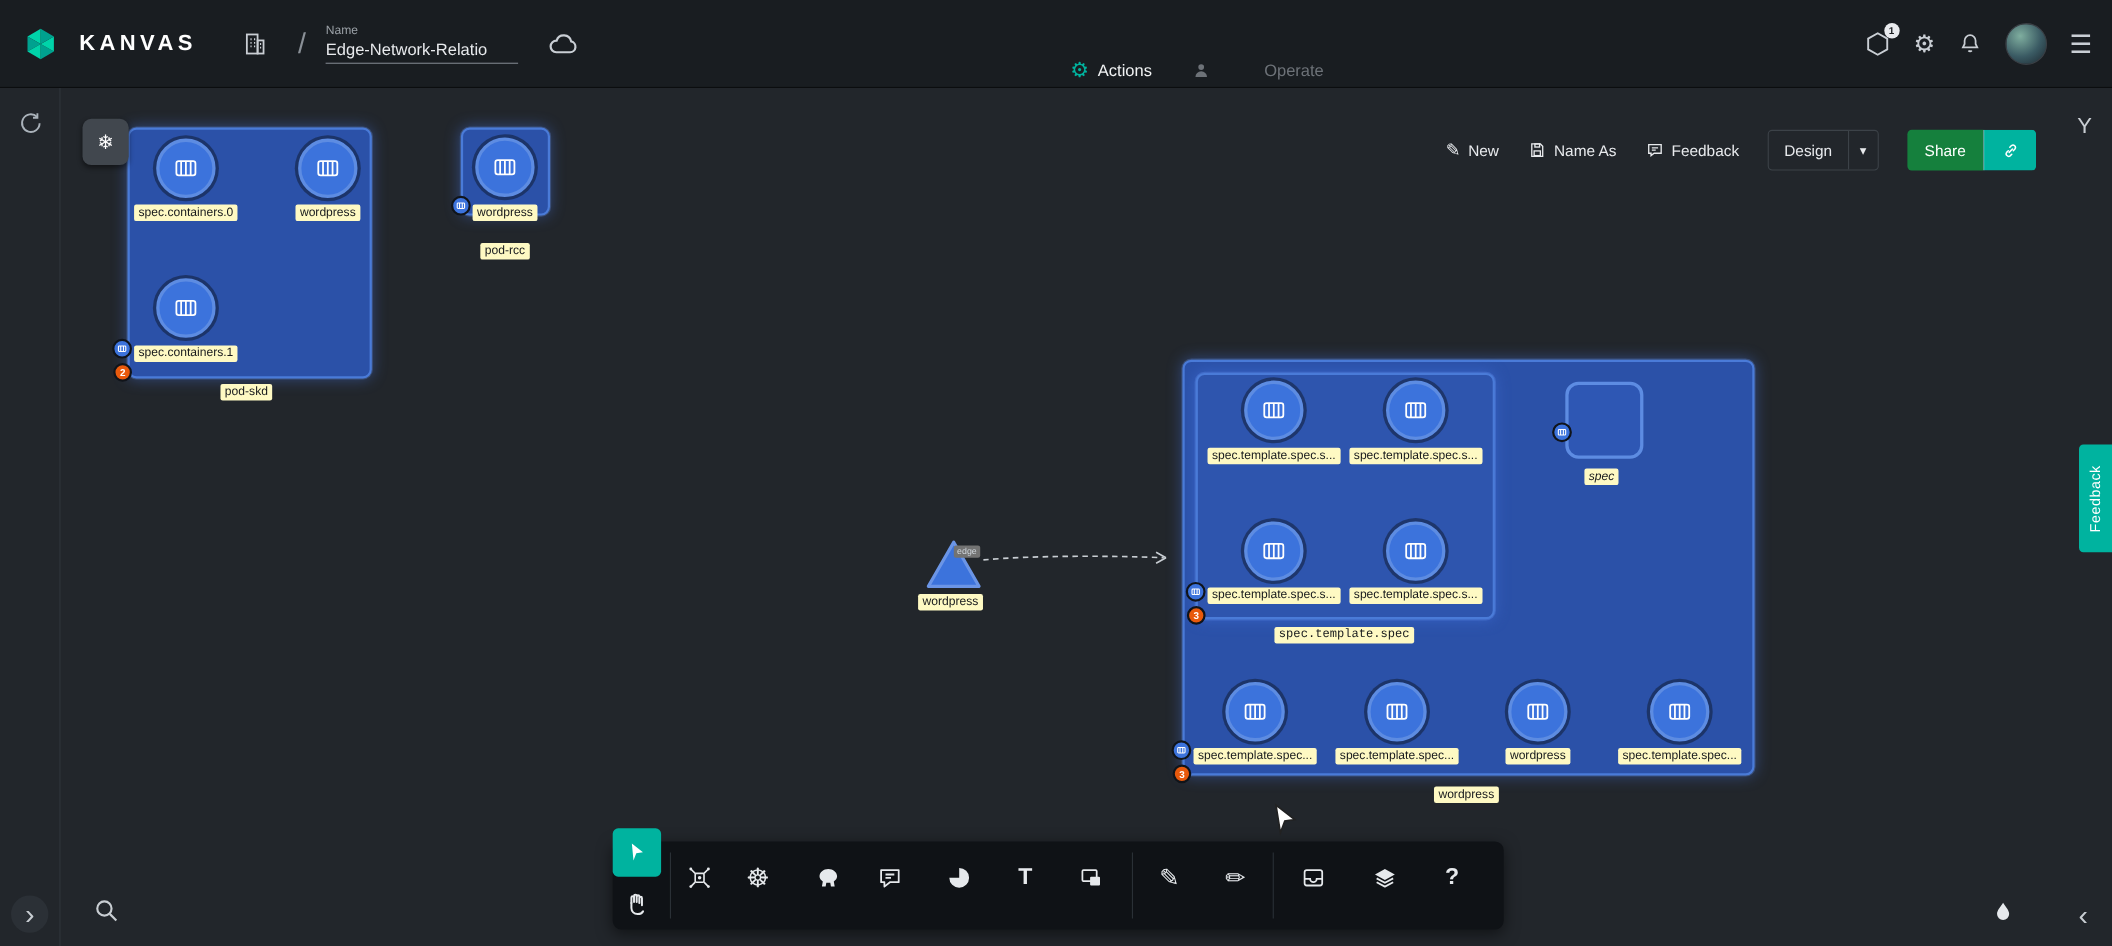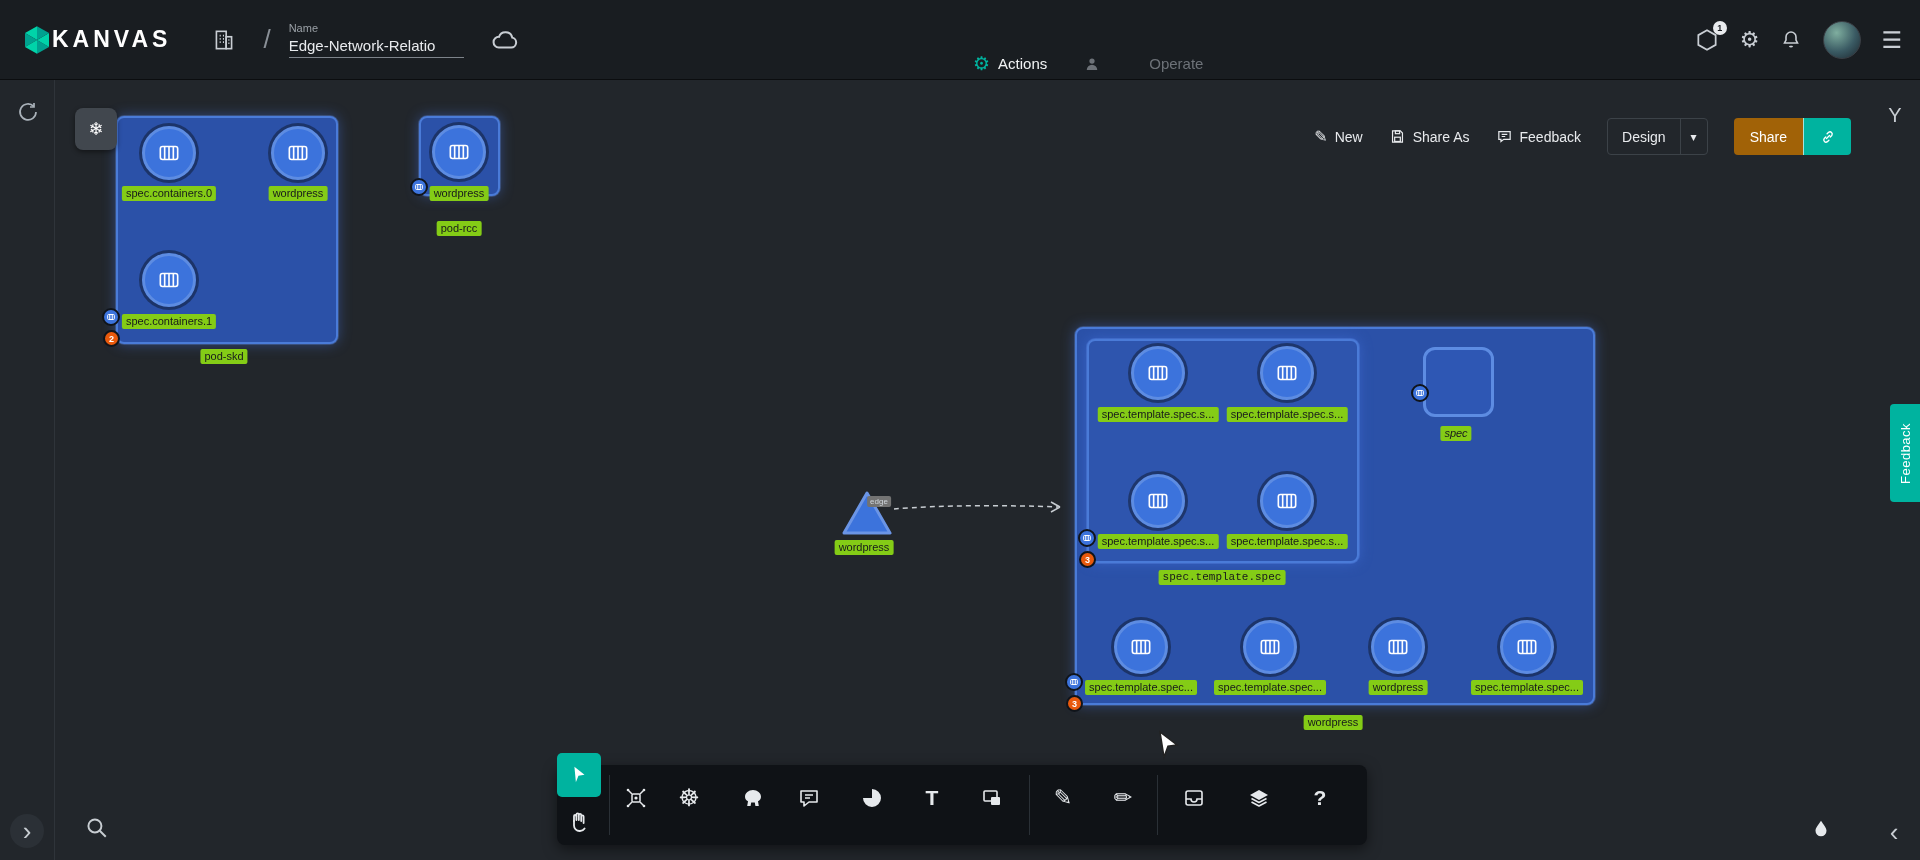--- a/index.html
+++ b/index.html
@@ -3,21 +3,21 @@
 <meta charset="utf-8">
 <style>
   * { margin:0; padding:0; box-sizing:border-box; }
   html,body { width:1920px; height:860px; overflow:hidden; background:#22262b;
               font-family:"Liberation Sans", sans-serif; }
   .abs { position:absolute; }
 
   
   .header { position:absolute; top:0; left:0; right:0; height:80px; background:#191d21;
             border-bottom:1px solid #0b0d0f; z-index:20; display:flex; align-items:center; padding:0 22px; }
-  .brand { color:#fff; font-size:23px; font-weight:600; letter-spacing:4px; margin-left:0; }
+  .brand { color:#fff; font-size:20px; font-weight:600; letter-spacing:4px; margin-left:20px; }
   .hicon { color:#c9ced4; display:flex; align-items:center; justify-content:center; }
   .slash { color:#8a9097; font-size:26px; margin:0 18px 0 26px; }
   .namewrap { display:flex; flex-direction:column; gap:3px; }
   .namelabel { color:#9aa0a6; font-size:11px; }
   .namevalue { color:#e8eaed; font-size:15px; border-bottom:1px solid #7d838a; width:175px; padding-bottom:3px; }
   .tabs { position:absolute; left:973px; top:52px; display:flex; gap:36px; align-items:center; z-index:21; }
   .tab { display:flex; gap:8px; align-items:center; font-size:15px; cursor:pointer; }
   .tab.active { color:#f1f3f4; }
   .tab.inactive { color:#6d7278;gap:48px; }
   .hright { position:absolute; right:18px; top:0; height:80px; display:flex; align-items:center; gap:20px; z-index:21; }
@@ -37,35 +37,35 @@
               transform:rotate(180deg); font-size:13px; letter-spacing:.5px; border-radius:0 4px 4px 0; z-index:15; cursor:pointer; }
 
   
   .ctoolbar { position:absolute; top:118px; right:69px; height:37px; display:flex; align-items:center; gap:26px; z-index:12; }
   .tbitem { display:flex; align-items:center; gap:7px; color:#e8eaed; font-size:14px; cursor:pointer; }
   .actionsbtn { display:flex; align-items:center; height:37px; border:1px solid #3c4248; border-radius:4px; cursor:pointer; }
   .actionsbtn .lbl { padding:0 14px; color:#e8eaed; font-size:14px; }
   .actionsbtn .sep { width:1px; height:100%; background:#3c4248; }
   .actionsbtn .caret { padding:0 10px; color:#e8eaed; font-size:12px; }
   .sharegrp { display:flex; height:37px; }
-  .sharebtn { background:#a16207; color:#fff; font-size:14px; display:flex; align-items:center; padding:0 16px;
+  .sharebtn { background:#15803d; color:#fff; font-size:14px; display:flex; align-items:center; padding:0 16px;
               border-radius:4px 0 0 4px; cursor:pointer; }
   .linkbtn { background:#00B39F; width:48px; display:flex; align-items:center; justify-content:center;
              border-left:1px solid rgba(255,255,255,.65); border-radius:0 4px 4px 0; cursor:pointer; }
 
   
   .grp { position:absolute; background:#2b51a8; border:2px solid #4a7bd8; border-radius:8px;
          box-shadow:0 0 0 1px rgba(110,160,255,.25), 0 0 14px rgba(70,120,230,.45); z-index:2; }
   .grp.inner { background:#2e55ae; z-index:3; }
   .cnode { position:absolute; width:54px; height:54px; border-radius:50%; background:#3c73dc;
            border:3px solid #5d8ce2; box-shadow:0 0 0 3px rgba(12,18,28,.45);
            display:flex; align-items:center; justify-content:center; z-index:4; cursor:pointer; }
   .snode { position:absolute; width:71px; height:70px; border-radius:12px; background:#2e57b4;
            border:3px solid #5d8ce2; z-index:4; cursor:pointer; }
-  .chip { position:absolute; transform:translateX(-50%); background:#84cc16; color:#17191c; font-size:11px;
+  .chip { position:absolute; transform:translateX(-50%); background:#fef9c3; color:#17191c; font-size:11px;
           line-height:15px; padding:0 4px; border-radius:2px; white-space:nowrap; z-index:5; }
   .edgechip { position:absolute; transform:translateX(-50%); background:#737373; color:#cfd5db; font-size:8px;
               line-height:11px; padding:0 3px; border-radius:2px; white-space:nowrap; z-index:6; }
   .bdg-b { position:absolute; width:18px; height:18px; border-radius:50%; background:#3c73dc; border:2px solid #10141a;
            display:flex; align-items:center; justify-content:center; z-index:6; }
   .bdg-o { position:absolute; width:17px; height:17px; border-radius:50%; background:#e8590c; border:2px solid #10141a;
            color:#fff; font-size:9px; font-weight:bold; display:flex; align-items:center; justify-content:center; z-index:6; }
 
   
   .dock { position:absolute; left:557px; top:765px; width:810px; height:80px; background:#0f1216;
@@ -181,21 +181,21 @@
     <span>New</span>
   </div>
   <div class="tbitem">
     <span style="display:flex;">
       <svg width="17" height="17" viewBox="0 0 24 24" fill="none" stroke="#e8eaed" stroke-width="1.7">
         <path d="M5 4h11l3 3v13H5z"></path>
           <rect x="8" y="13" width="8" height="6"></rect>
           <rect x="9" y="4" width="6" height="4"></rect>
       </svg>
     </span>
-    <span>Share As</span>
+    <span>Name As</span>
   </div>
   <div class="tbitem">
     <span style="display:flex;">
       <svg width="17" height="17" viewBox="0 0 24 24" fill="none" stroke="#e8eaed" stroke-width="1.7">
         <path d="M4 5h16v11h-9l-4 3v-3H4z"></path>
           <path d="M8 9h8M8 12h5"></path>
       </svg>
     </span>
     <span>Feedback</span>
   </div>

